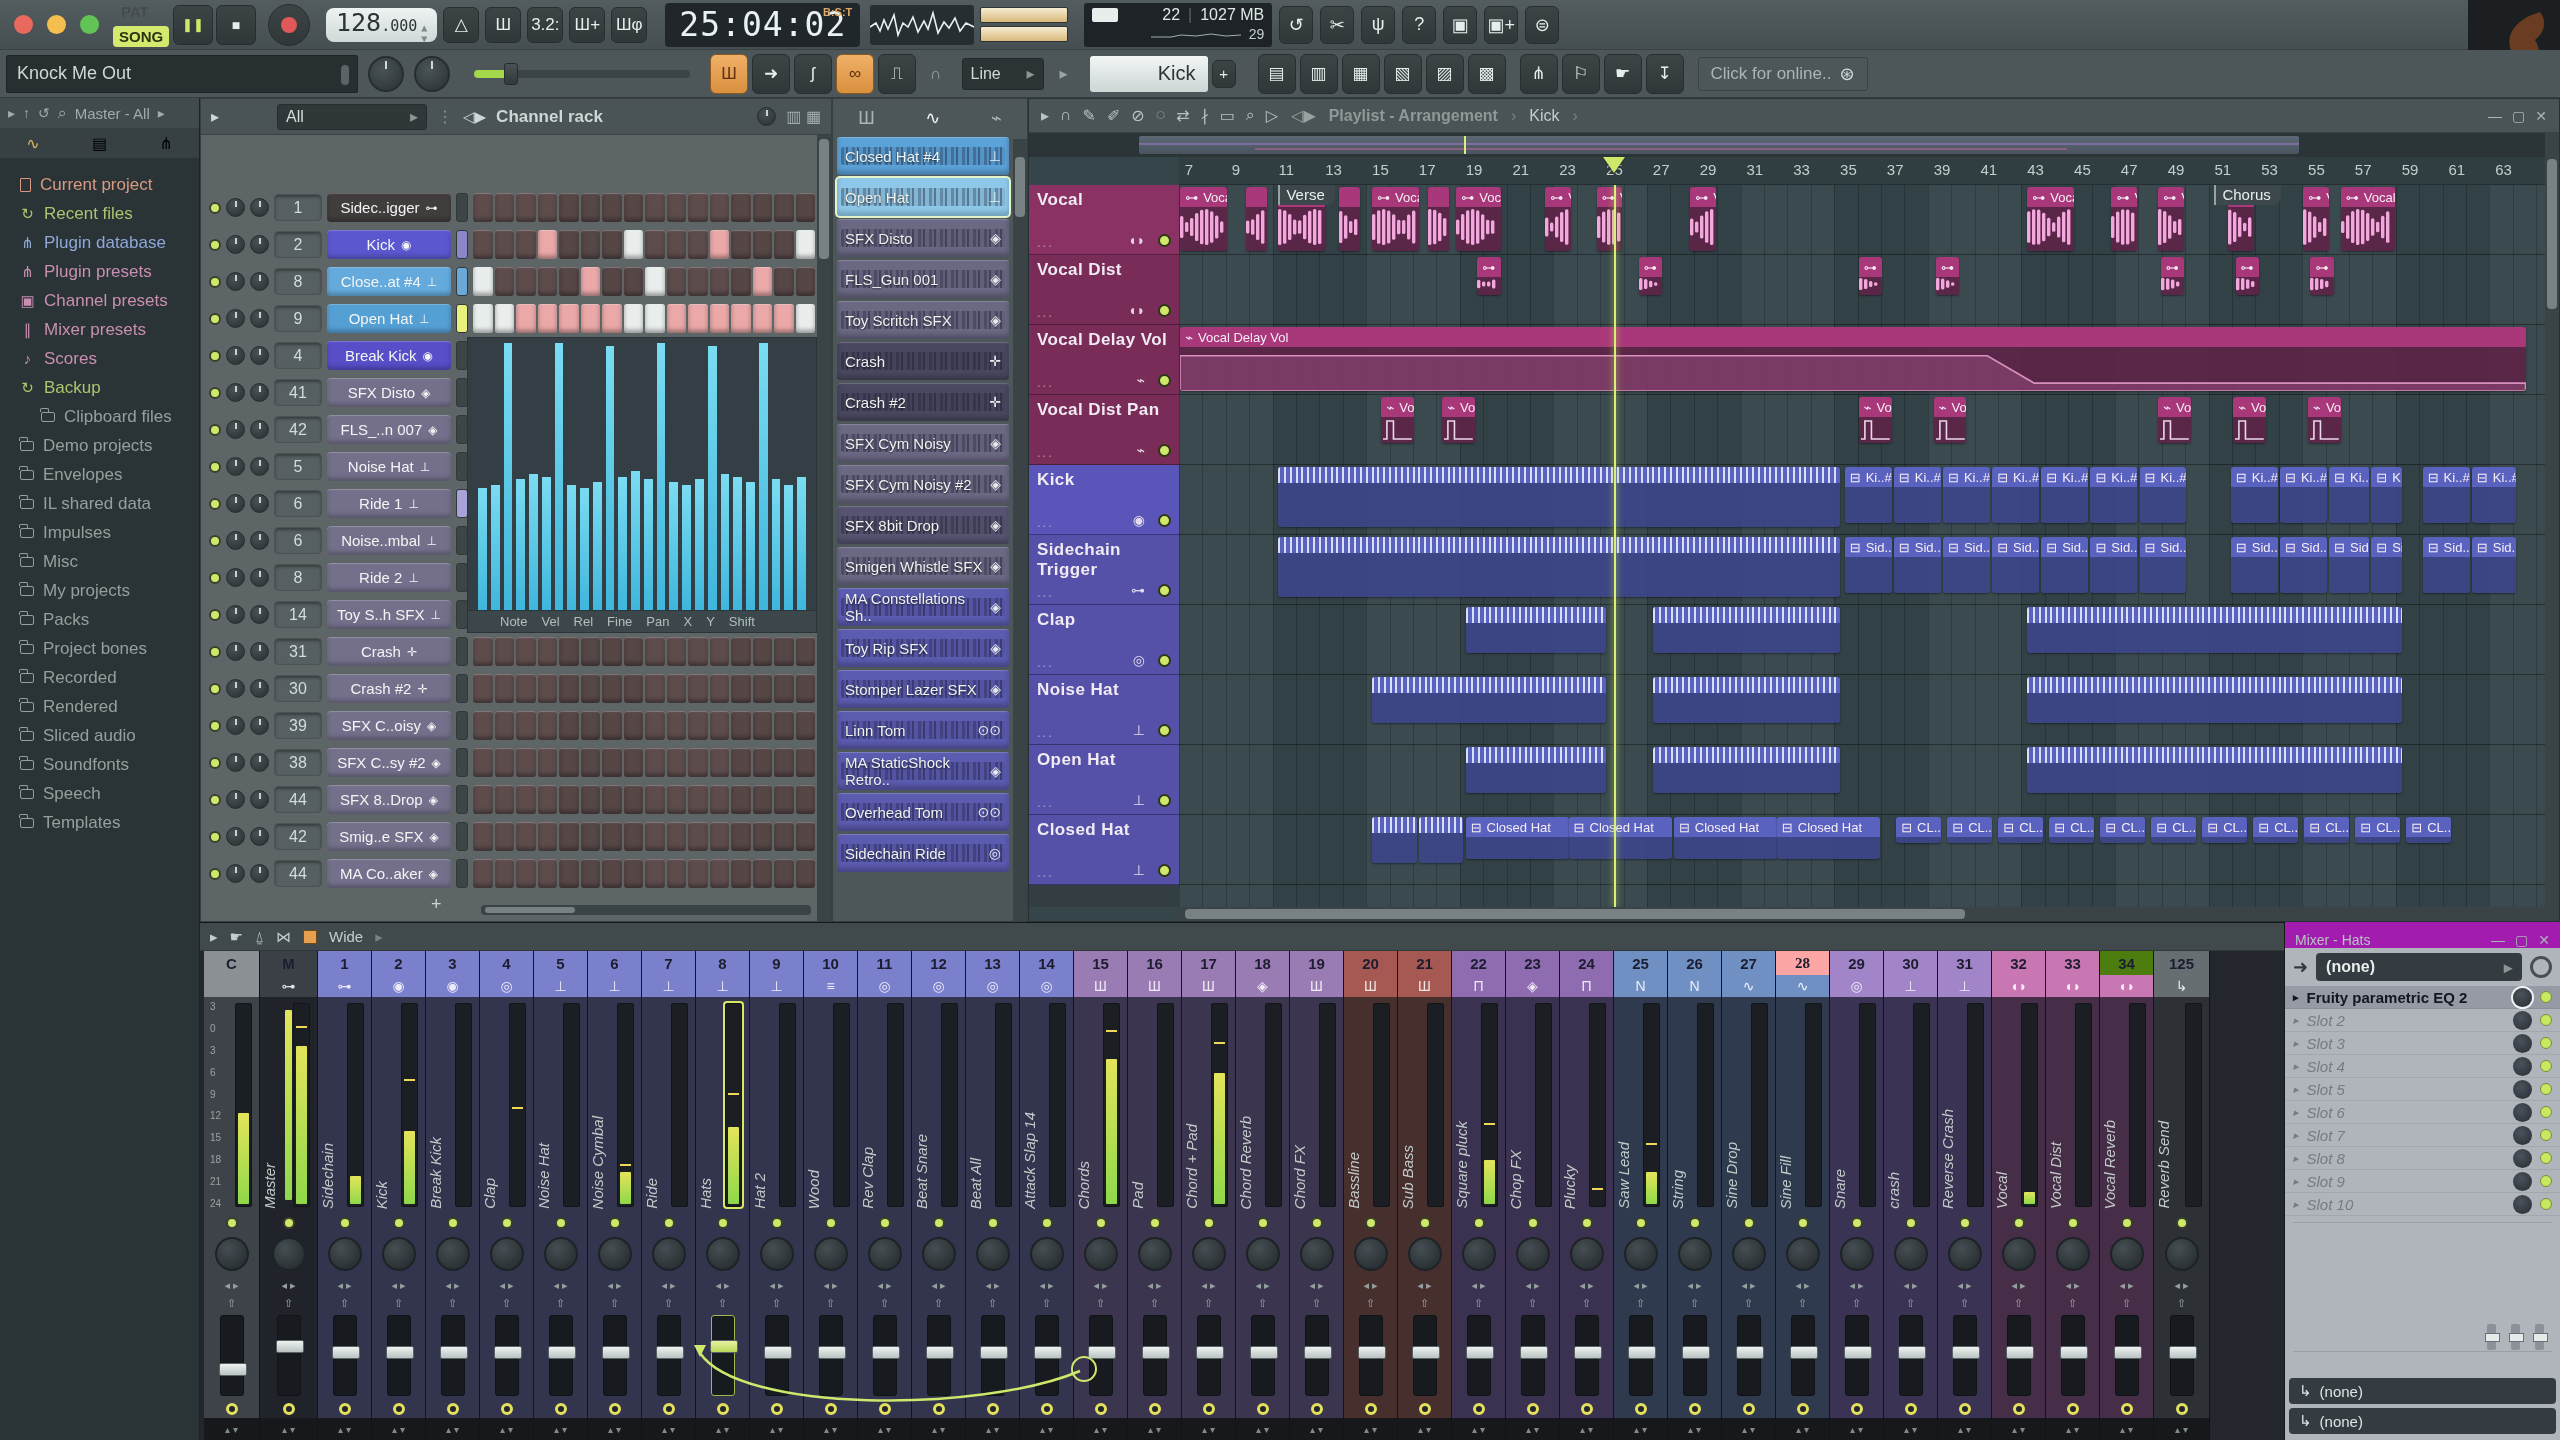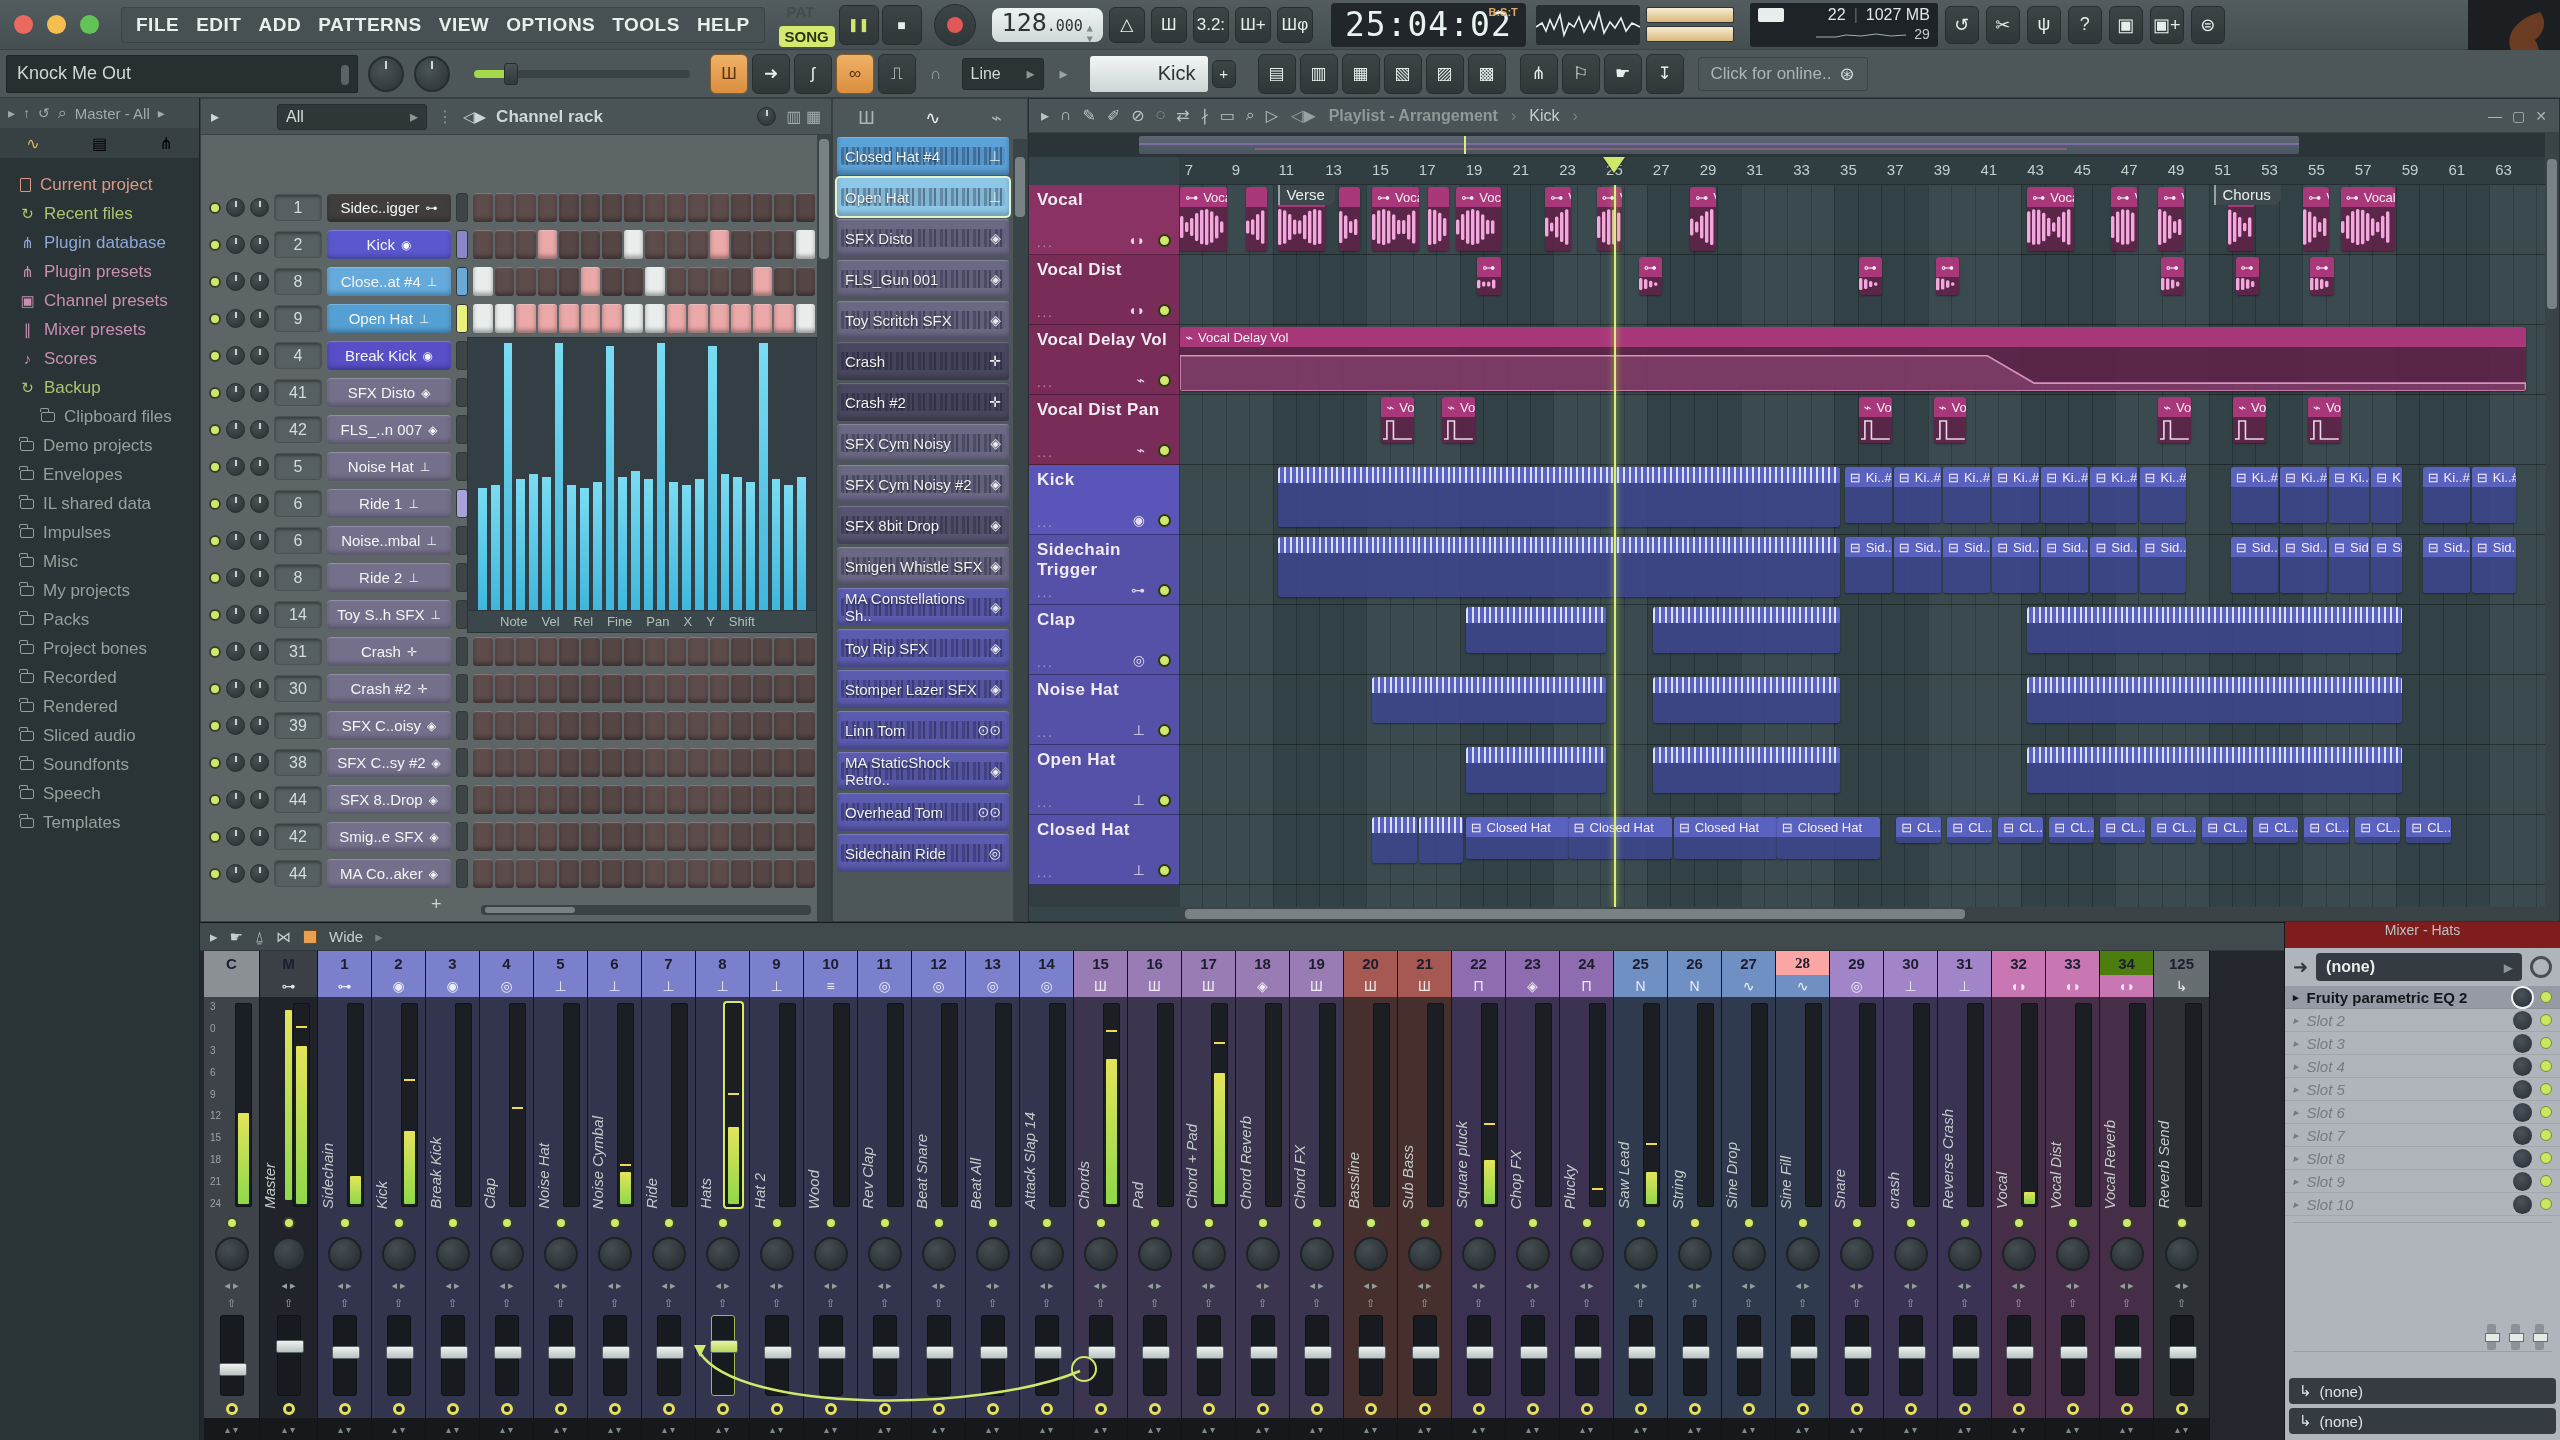--- a/index.html
+++ b/index.html
@@ -131,21 +131,21 @@
   .st-up { height:16px; display:flex; align-items:center; justify-content:center; color:#9aa5a3; font-size:11px;}
   .st-faderzone { flex:1; position:relative; }
   .fader-track { position:absolute; left:50%; transform:translateX(-50%); top:4px; bottom:4px; width:24px; background:#17 ;background:#171b1f; border-radius:3px; border:1px solid #0f1316;}
   .fader-handle { position:absolute; left:-2px; width:28px; height:13px; background:linear-gradient(#eef2f1,#b9c3c1); border-radius:2px; border:1px solid #5a6466;}
   .st-ring { height:18px; display:flex; align-items:center; justify-content:center;}
   .ring { width:12px; height:12px; border-radius:50%; border:3px solid #e4e05e; background:#23262c;}
   .st-foot { height:22px; background:rgba(0,0,0,.35); display:flex; align-items:center; justify-content:center; color:#7e8a88; font-size:10px; gap:4px;}
 
   
   #fx { left:2284px; top:922px; width:276px; height:518px; background:#b0b4bb; border-left:1px solid #16191b; }
-  #fx-title { height:26px; background:#7f1d1d; color:#b7c3c1; font-size:14px; display:flex; align-items:center; padding:0 10px; gap:8px;flex-direction:column;}
+  #fx-title { height:26px; background:#a21caf; color:#b7c3c1; font-size:14px; display:flex; align-items:flex-end; padding:0 10px; gap:8px;}
   #fx-inrow { height:38px; display:flex; align-items:center; gap:8px; padding:0 8px; }
   #fx-input-dd { flex:1; height:28px; background:#343b41; border-radius:4px; color:#e9edec; font-size:16px; font-weight:bold; display:flex; align-items:center; padding:0 10px; justify-content:space-between;}
   .fx-slot { height:23px; display:flex; align-items:center; padding:0 8px; gap:8px; border-bottom:1px solid rgba(0,0,0,.07); font-size:15px; color:#767b86; font-style:italic;}
   .fx-slot.on { background:#969aa5; color:#15161c; font-style:normal; font-weight:bold;}
   .fx-knob { width:19px; height:19px; border-radius:50%; background:radial-gradient(circle at 40% 35%,#4a525a,#30363e 75%); margin-left:auto;}
   .fx-knob.on { box-shadow:0 0 0 2px #f0f3f2;}
   .fx-led { width:12px; height:12px; border-radius:50%; background:#c8e860; border:1px solid #7a8a40;}
   .fx-out { position:absolute; left:4px; right:4px; height:26px; background:#343b41; border-radius:4px; color:#dfe5e4; font-size:15px; display:flex; align-items:center; gap:8px; padding:0 10px;}
   .minifader { position:absolute; width:9px; height:26px; background:#8d919a; border-radius:2px;}
   .minifader::after { content:""; position:absolute; left:-2px; top:9px; width:13px; height:7px; background:#e6eae9; border:1px solid #6a6e76;}
@@ -153,30 +153,20 @@
 </style>
 </head>
 <body>
 
 <div id="stage">
 
   <div id="topbar1" class="abs">
     <span class="tl" style="background:#e9695f"></span>
     <span class="tl" style="background:#f4bf4f"></span>
     <span class="tl" style="background:#61c454"></span>
-    <div id="menu">
-        <div class="menu-item">FILE</div>
-        <div class="menu-item">EDIT</div>
-        <div class="menu-item">ADD</div>
-        <div class="menu-item">PATTERNS</div>
-        <div class="menu-item">VIEW</div>
-        <div class="menu-item">OPTIONS</div>
-        <div class="menu-item">TOOLS</div>
-        <div class="menu-item">HELP</div>
-      </div>
     <div id="patsong">
       <span id="pat-label">PAT</span>
       <span id="song-badge">SONG</span>
     </div>
     <div class="tbtn" style="width:40px;margin-left:8px;color:#cfe86c">
         <span style="font-size:13px">❚❚</span>
       </div>
     <div class="tbtn" style="width:40px;margin-left:3px">
         <span style="font-size:14px">■</span>
       </div>

